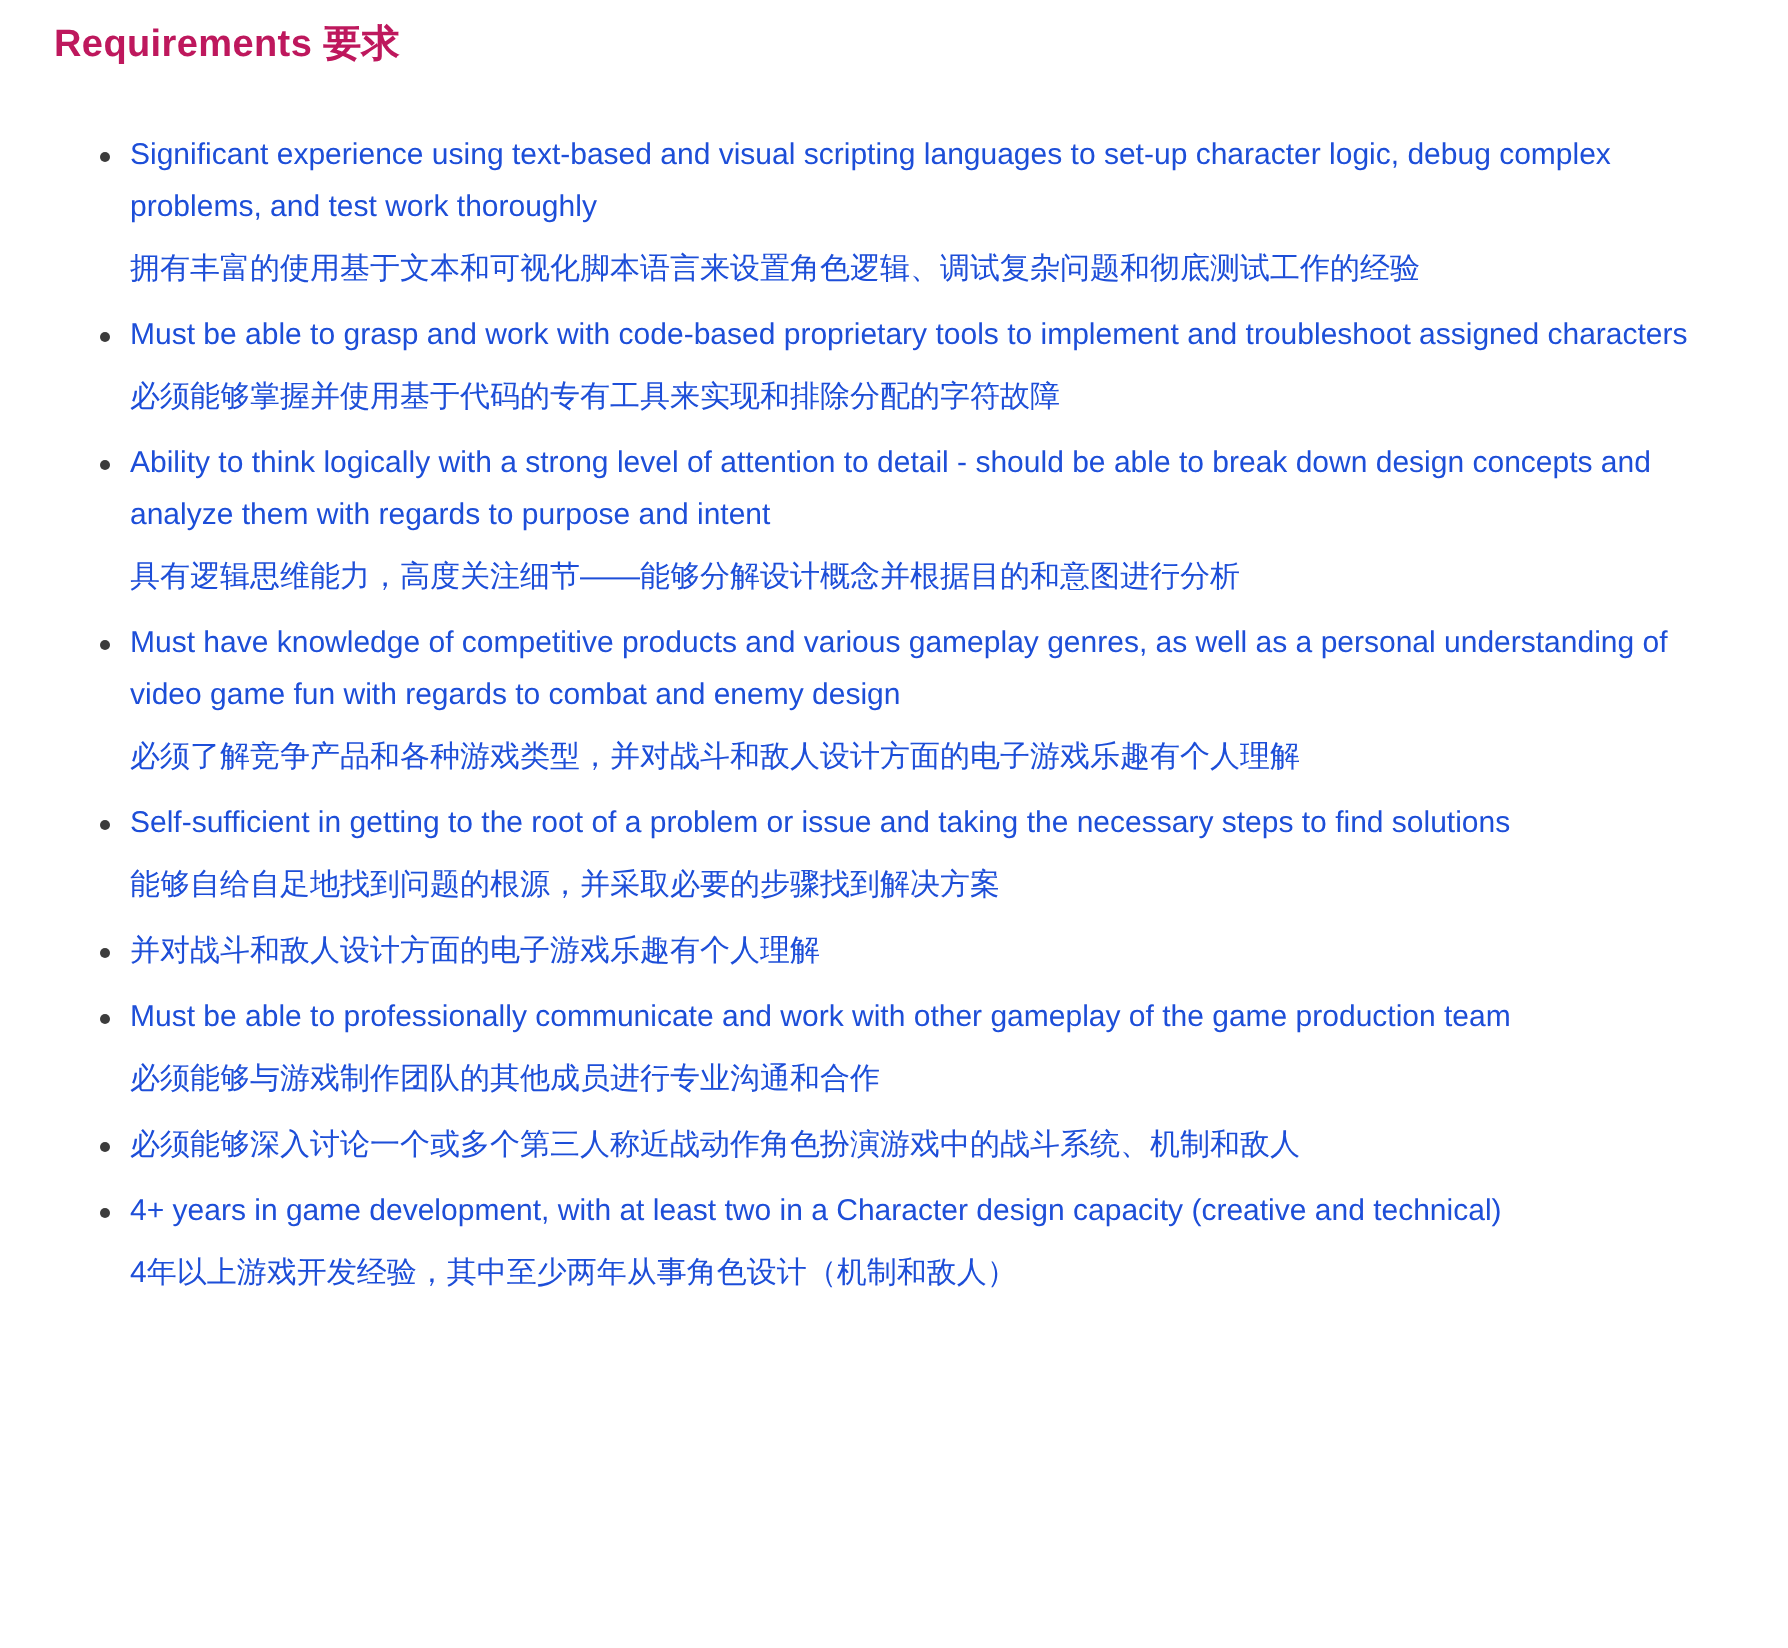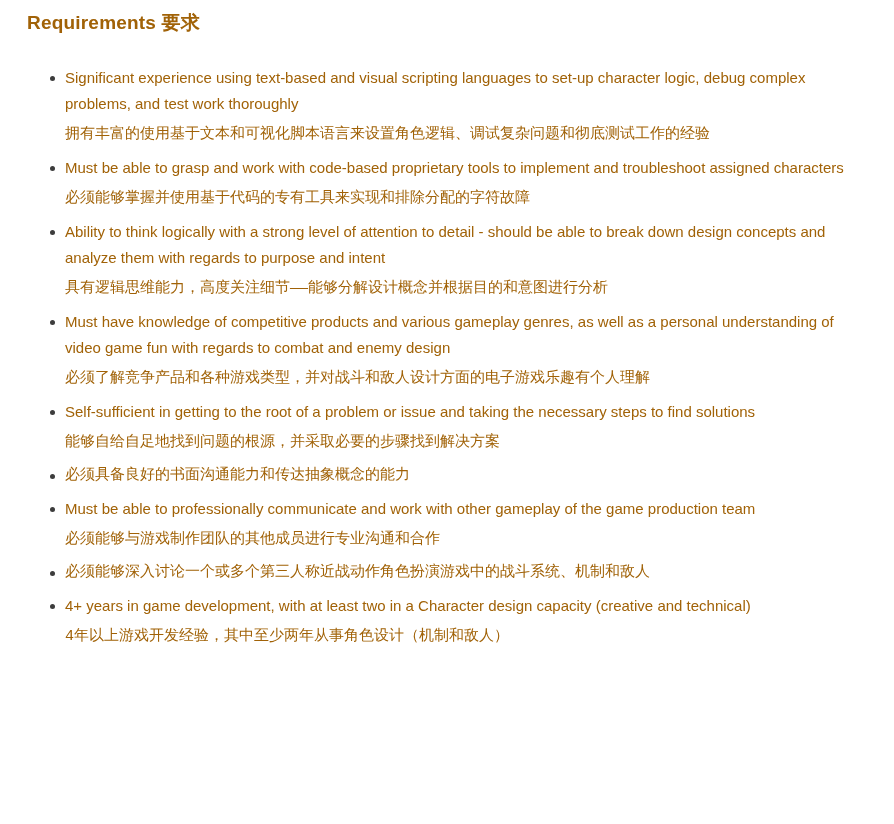--- a/index.html
+++ b/index.html
@@ -16,21 +16,21 @@
     -webkit-font-smoothing: antialiased;
   }
   .content {
     padding: 11px 24px 16px 27px;
   }
   .section-heading {
     margin: 0;
     font-size: 19px;
     line-height: 24px;
     font-weight: 700;
-    color: #a16207;
+    color: #be185d;
     letter-spacing: 0.2px;
   }
   .req-list {
     list-style: none;
     margin: 30px 0 0 0;
     padding: 0 0 0 38px;
   }
   .req-item {
     position: relative;
     margin: 0 0 7px 0;
@@ -43,25 +43,24 @@
     width: 5px;
     height: 5px;
     border-radius: 50%;
     background: #3c3c3c;
   }
   .req-item p {
     margin: 0;
     max-width: 802px;
     font-size: 15px;
     line-height: 26px;
-    color: #a16207;
+    color: #1d4ed8;
   }
   .req-item p.zh {
     margin-top: 5px;
-    font-family: Liberation Mono, monospace;
   }
 </style>
 </head>
 <body>
 
 <div class="content">
   <h2 class="section-heading">Requirements 要求</h2>
 
   <ul class="req-list">
     <li class="req-item">
@@ -78,21 +77,21 @@
     </li>
     <li class="req-item">
       <p class="en">Must have knowledge of competitive products and various gameplay genres, as well as a personal understanding of video game fun with regards to combat and enemy design</p>
       <p class="zh">必须了解竞争产品和各种游戏类型，并对战斗和敌人设计方面的电子游戏乐趣有个人理解</p>
     </li>
     <li class="req-item">
       <p class="en">Self-sufficient in getting to the root of a problem or issue and taking the necessary steps to find solutions</p>
       <p class="zh">能够自给自足地找到问题的根源，并采取必要的步骤找到解决方案</p>
     </li>
     <li class="req-item">
-      <p class="zh">必须具备良好的书面沟通能力和传达抽象概念的能力</p>
+      <p class="zh">并对战斗和敌人设计方面的电子游戏乐趣有个人理解</p>
     </li>
     <li class="req-item">
       <p class="en">Must be able to professionally communicate and work with other gameplay of the game production team</p>
       <p class="zh">必须能够与游戏制作团队的其他成员进行专业沟通和合作</p>
     </li>
     <li class="req-item">
       <p class="zh">必须能够深入讨论一个或多个第三人称近战动作角色扮演游戏中的战斗系统、机制和敌人</p>
     </li>
     <li class="req-item">
       <p class="en">4+ years in game development, with at least two in a Character design capacity (creative and technical)</p>

